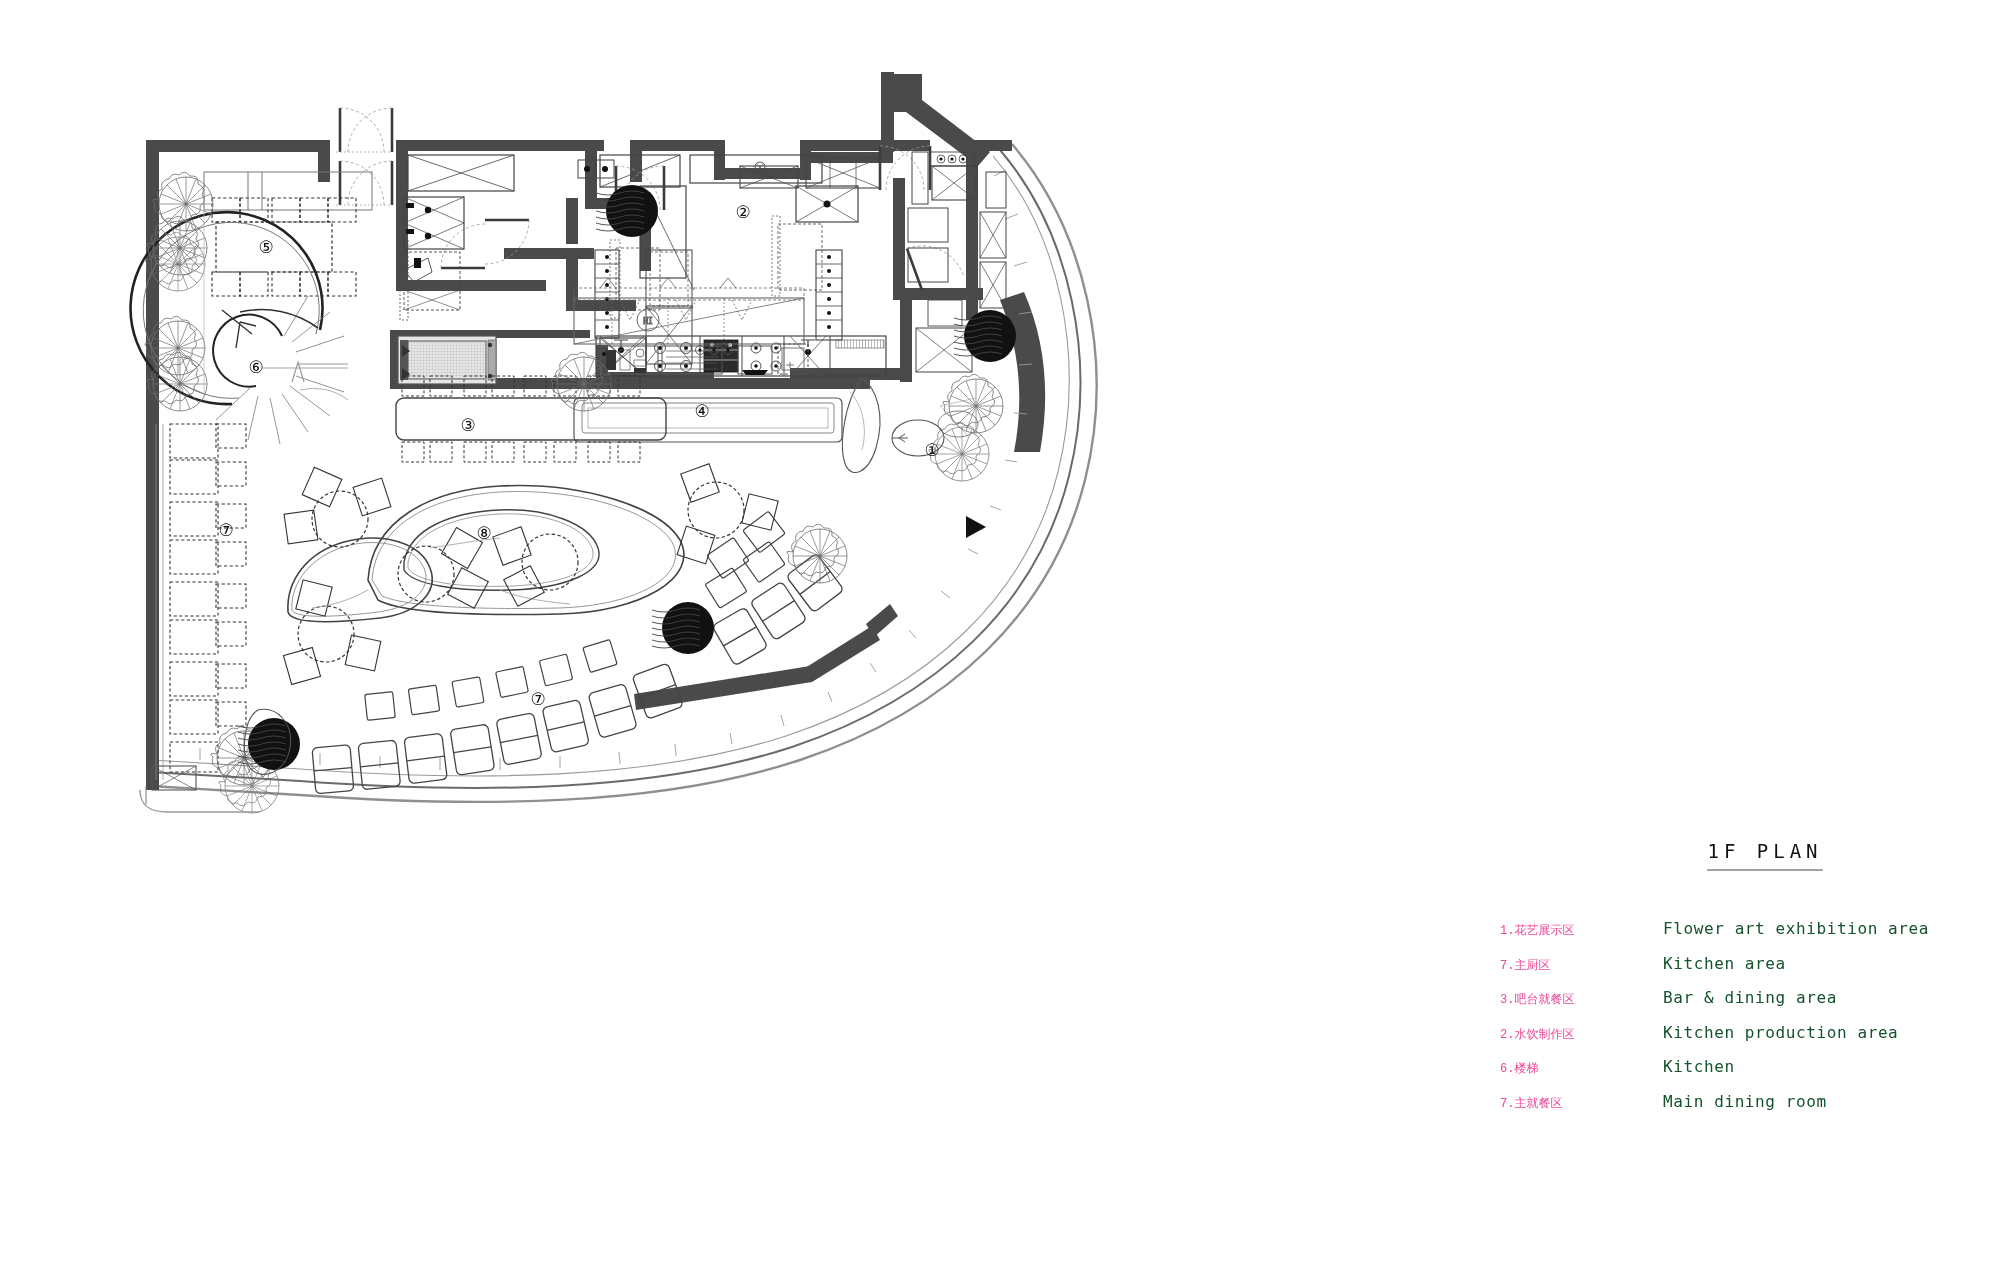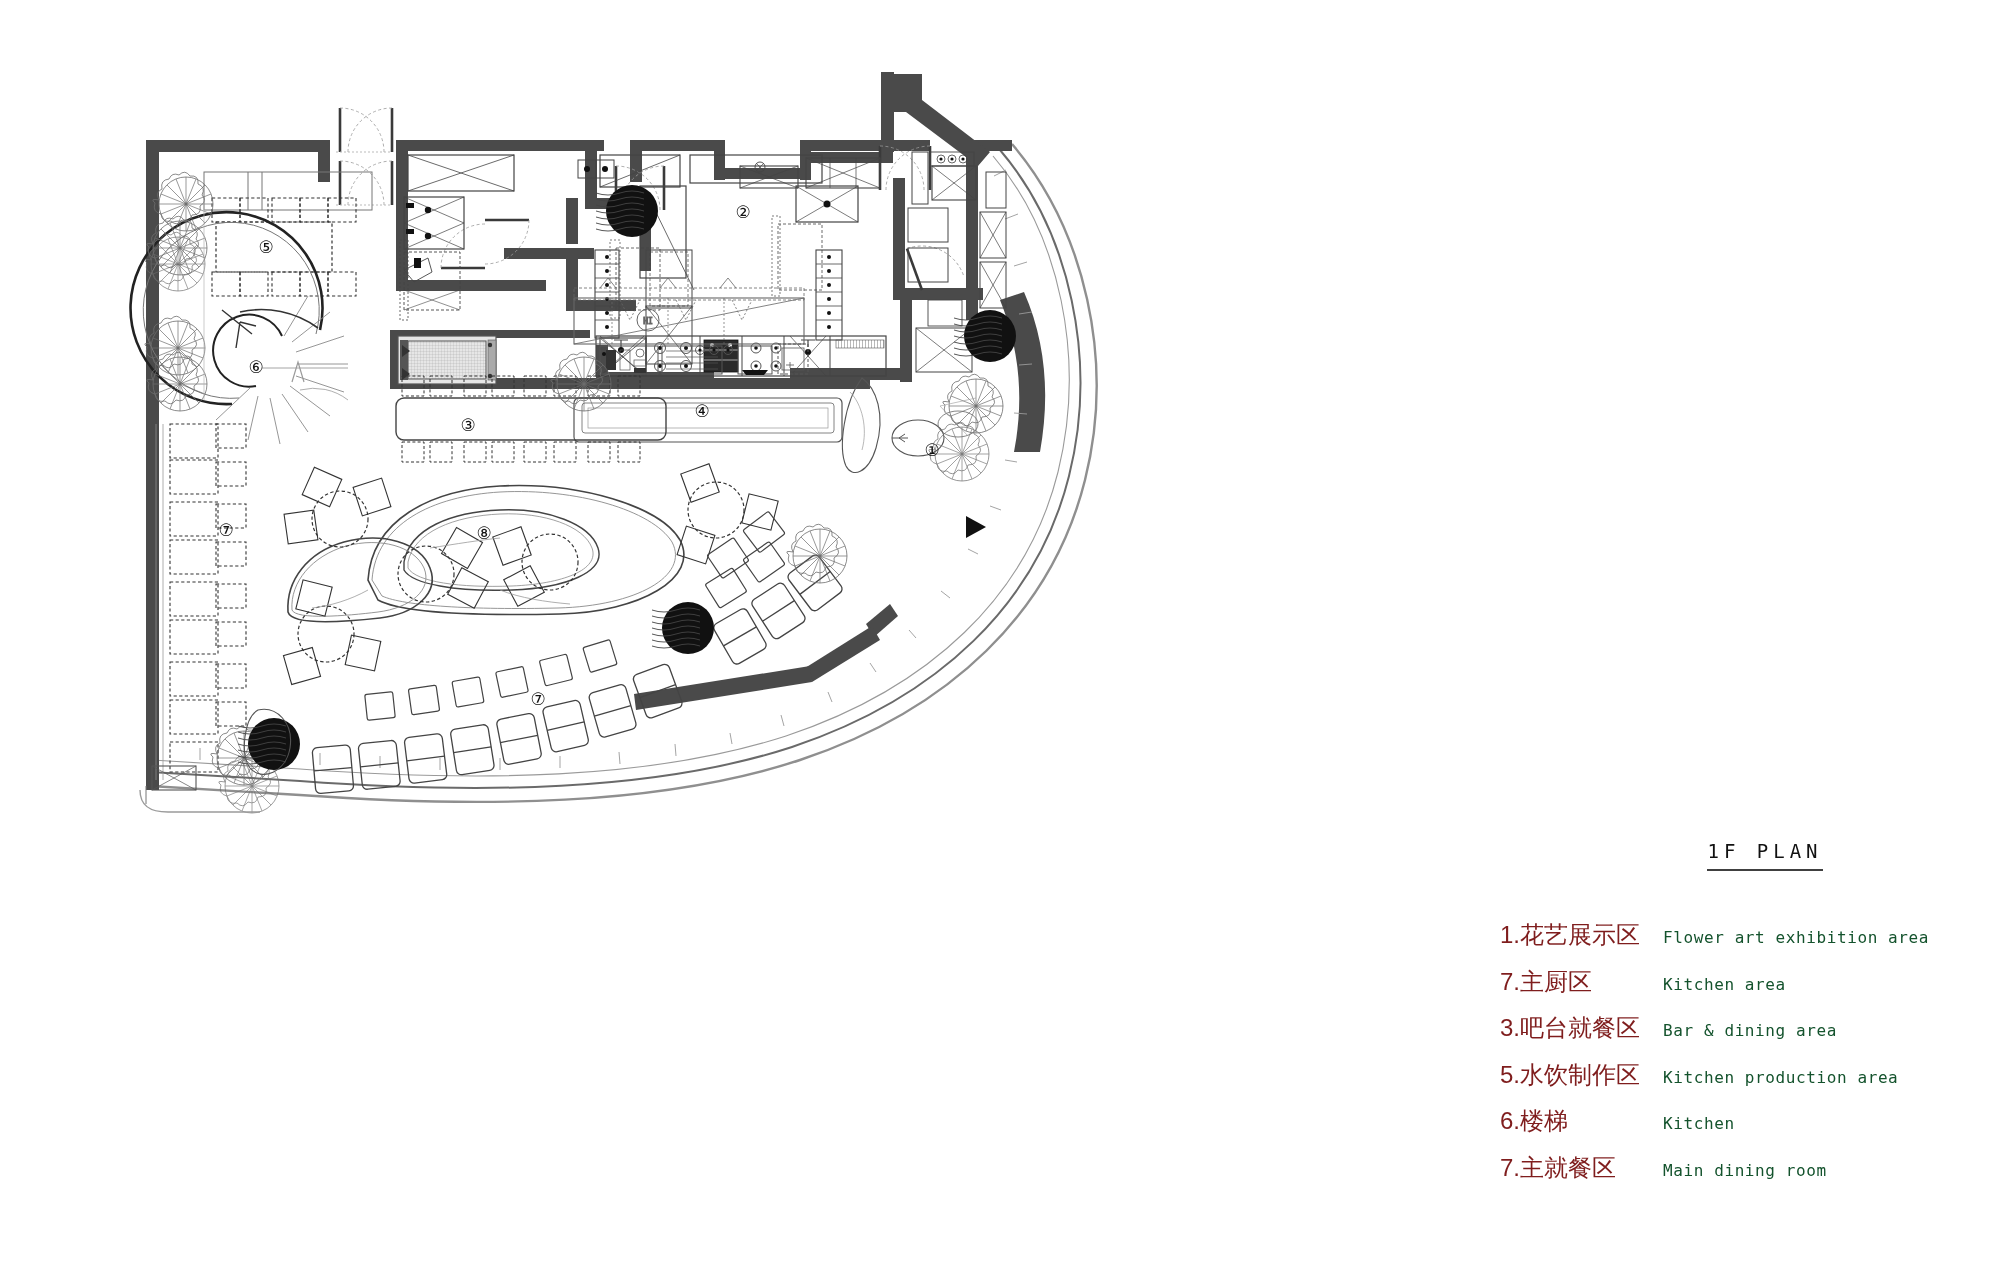--- a/index.html
+++ b/index.html
@@ -3,25 +3,25 @@
 <meta charset="utf-8">
 <title>1F PLAN</title>
 <style>
   html,body{margin:0;padding:0;background:#ffffff;}
   body{width:2000px;height:1267px;font-family:"DejaVu Sans Mono","Liberation Mono",monospace;overflow:hidden;}
   #root{position:relative;width:2000px;height:1267px;background:#fff;}
   #plan{position:absolute;left:0;top:0;width:2000px;height:1267px;}
   .legend{position:absolute;left:1500px;top:840px;width:470px;}
   .legend-title-wrap{text-align:center;padding-left:60px;}
   .legend-title{display:inline-block;font-size:19px;letter-spacing:5px;color:#111;
-      padding-bottom:7px;border-bottom:2px solid #404040;font-family:"DejaVu Sans Mono","Liberation Mono",monospace;}
+      padding-bottom:7px;border-bottom:2px solid #a3a3a3;font-family:"DejaVu Sans Mono","Liberation Mono",monospace;}
   .legend-rows{margin-top:48px;}
   .legend-row{display:flex;align-items:baseline;margin-bottom:14.5px;}
-  .lg-cn{width:163px;font-size:24px;color:#7f1d1d;white-space:nowrap;
-      font-family:Liberation Sans, sans-serif;}
+  .lg-cn{width:163px;font-size:12px;color:#ec4899;white-space:nowrap;
+      font-family:Liberation Mono, monospace;}
   .lg-en{font-size:16px;color:#14532d;white-space:nowrap;letter-spacing:0.6px;
       font-family:"DejaVu Sans Mono","Liberation Mono",monospace;}
 </style>
 </head>
 <body>
 
 <div id="root">
 
   <svg id="plan" viewBox="0 0 2000 1267">
     <defs>
@@ -752,21 +752,21 @@
       </div>
       <div class="legend-row">
         <span class="lg-cn">7.主厨区</span>
         <span class="lg-en">Kitchen area</span>
       </div>
       <div class="legend-row">
         <span class="lg-cn">3.吧台就餐区</span>
         <span class="lg-en">Bar &amp; dining area</span>
       </div>
       <div class="legend-row">
-        <span class="lg-cn">5.水饮制作区</span>
+        <span class="lg-cn">2.水饮制作区</span>
         <span class="lg-en">Kitchen production area</span>
       </div>
       <div class="legend-row">
         <span class="lg-cn">6.楼梯</span>
         <span class="lg-en">Kitchen</span>
       </div>
       <div class="legend-row">
         <span class="lg-cn">7.主就餐区</span>
         <span class="lg-en">Main dining room</span>
       </div>

